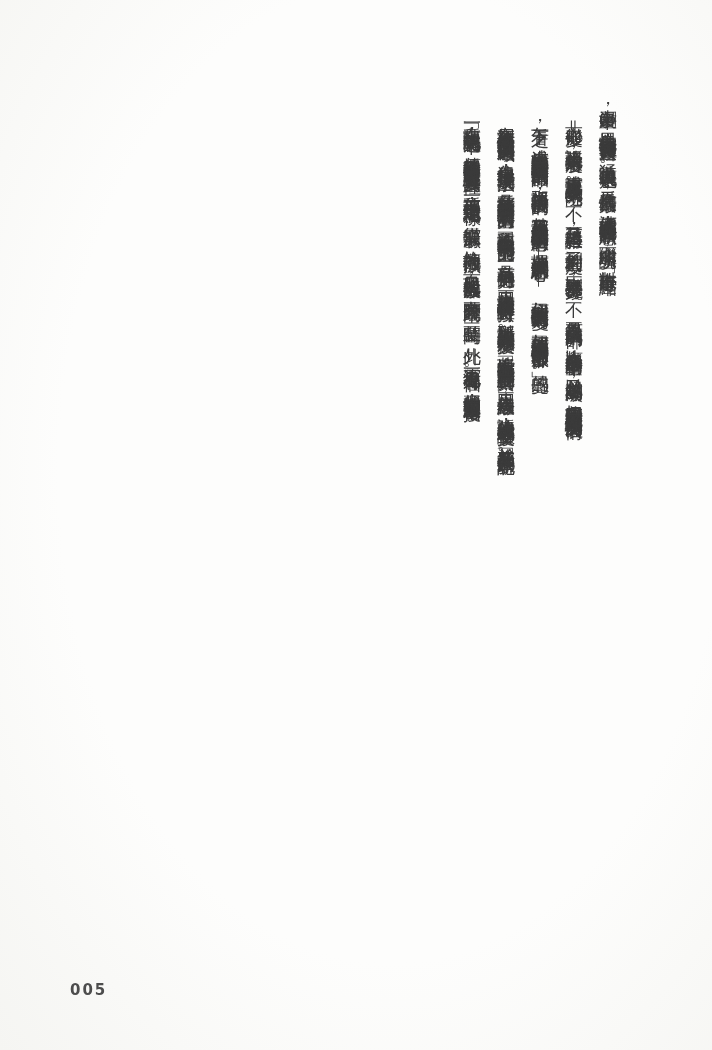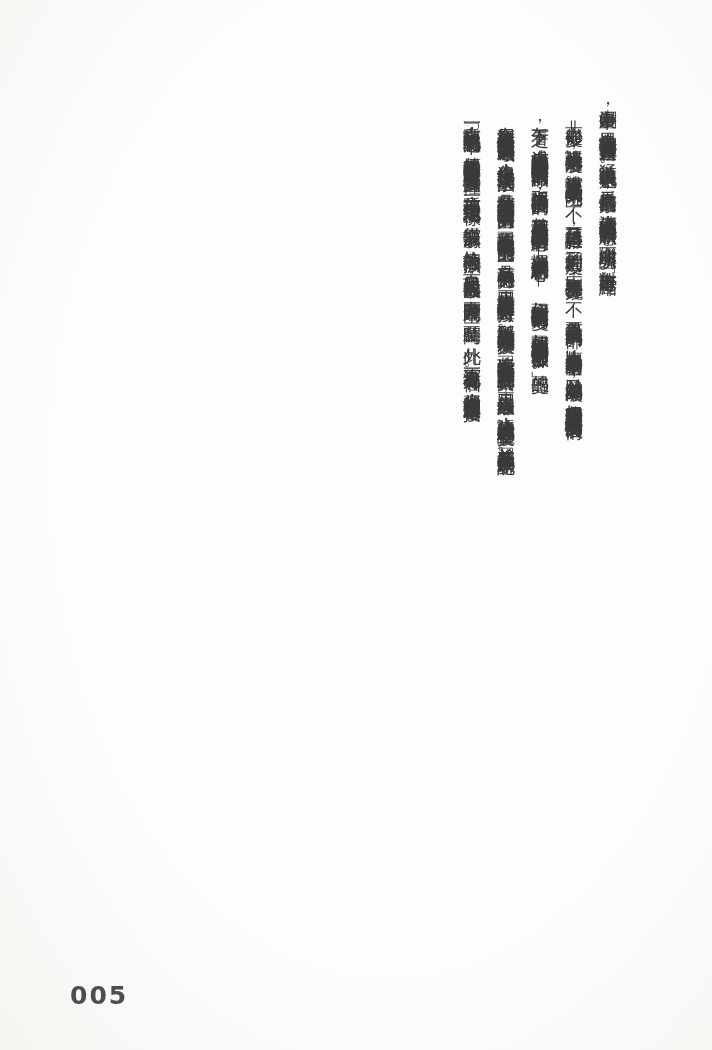--- a/index.html
+++ b/index.html
@@ -39,21 +39,21 @@
   }
   .text-block p.indent {
     text-indent: 1em;
   }
   .page-num {
     position: absolute;
     left: 70px;
     top: 981px;
     font-family: "DejaVu Sans", "Liberation Sans", sans-serif;
     font-weight: bold;
-    font-size: 25px;
+    font-size: 15px;
     letter-spacing: 2px;
     color: #4d4d4d;
   }
 </style>
 </head>
 <body>
 
 <div class="scan-page">
 
   <main class="text-block">

